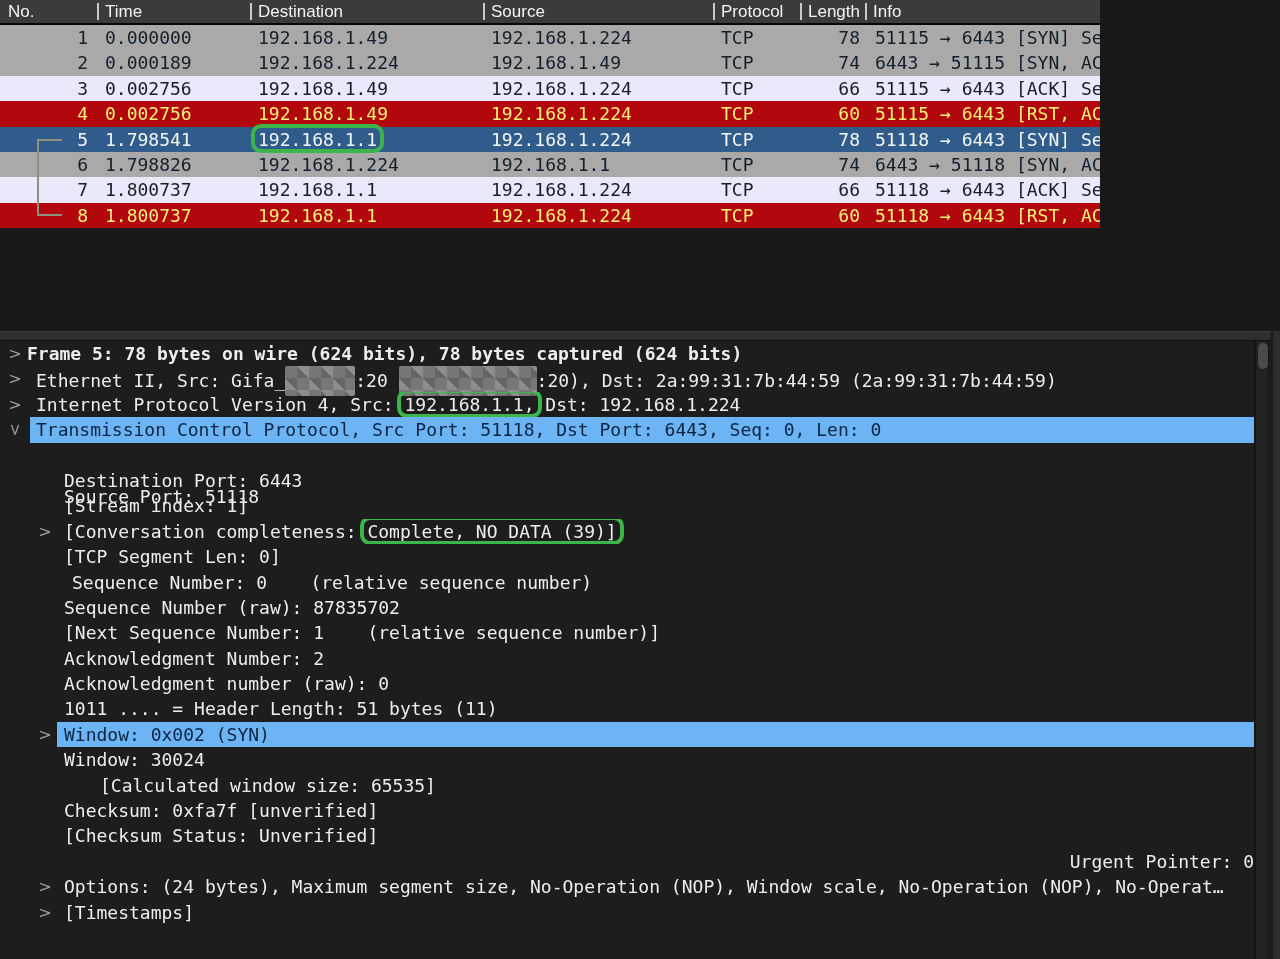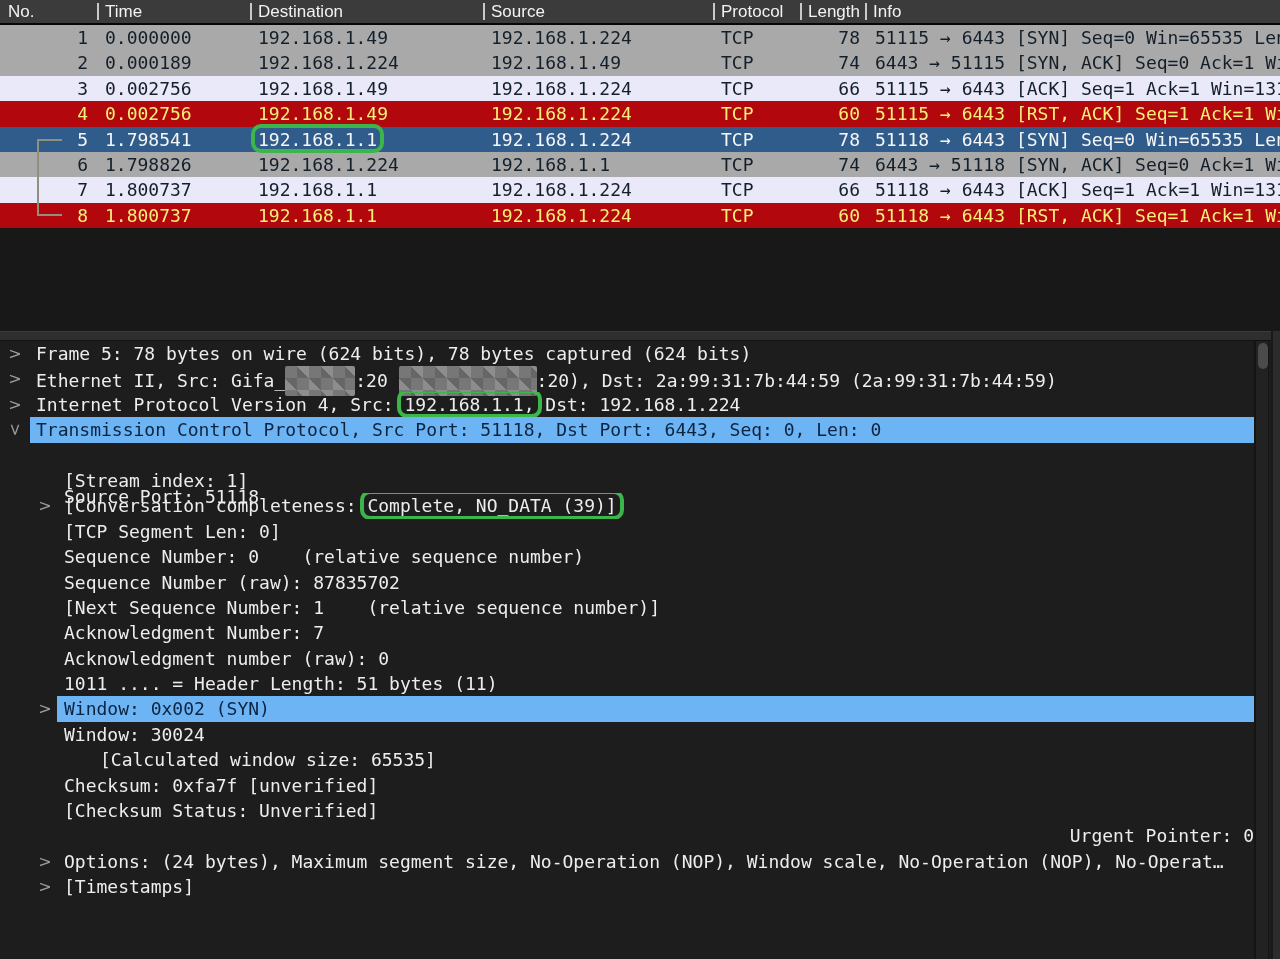--- a/index.html
+++ b/index.html
@@ -6,21 +6,21 @@
     --row_gray_bg:#a9a9a9; --row_light_bg:#eae9f9; --row_rst_bg:#b2070c; --row_rst_text:#f5f078;
     --row_selected_bg:#2f5c8b; --detail_highlight_bg:#6db4f5; --detail_highlight_text:#0c2440;
     --annotation_green:#3cb64b; --header_bg:#3b3b3b; --details_bg:#1d1d1d; --dark_text:#141f29;
   }
   *{box-sizing:border-box; margin:0; padding:0;}
   html,body{width:1280px; height:959px; overflow:hidden; background:#181818;}
   #app{position:relative; width:1280px; height:959px; background:#181818;
        font-family:"DejaVu Sans Mono", monospace;}
 
   
-  .plist{position:absolute; top:0; left:0; width:1280px;}
+  .plist{position:absolute; top:0; left:0; width:1100px;}
   .plist-header{height:25px; display:grid; grid-template-columns:97px 153px 233px 230px 87px 65px auto;
     background:var(--header_bg); border-bottom:2px solid #060606; color:#f2f2f2;
     font-family:"Liberation Sans", sans-serif; font-size:17px;}
   .hcell{position:relative; height:100%; display:flex; align-items:center; padding-left:8px;
     overflow:hidden; white-space:nowrap;}
   .hcell + .hcell::before{content:""; position:absolute; left:0; top:3px; bottom:3px; width:2px; background:#c9c9c9;}
   .prow{display:grid; grid-template-columns:97px 153px 233px 230px 87px 65px auto;
     height:25.4px; line-height:25.4px; font-size:18px; white-space:pre;}
   .r-gray{background:var(--row_gray_bg); color:var(--dark_text);}
   .r-light{background:var(--row_light_bg); color:var(--dark_text);}
@@ -96,32 +96,33 @@
         <div class="prow r-red"><div class="cell c-no">8</div><div class="cell c-time">1.800737</div><div class="cell c-source">192.168.1.1</div><div class="cell c-destination">192.168.1.224</div><div class="cell c-protocol">TCP</div><div class="cell c-length">60</div><div class="cell c-info">51118 → 6443 [RST, ACK] Seq=1 Ack=1 Win=0</div></div>
       </div>
     <div class="bracket"></div>
   </div>
 
   <div class="gap"></div>
   <div class="splitter"></div>
 
   <div class="details">
     <div>
-        <div class="drow"><span class="arrow" style="left: 6px;">&gt;</span><span class="dtext" style="left: 36px;">Frame 5: 78 bytes on wire (624 bits), 78 bytes captured (624 bits)</span></div>
+        <div class="drow"><span class="arrow" style="left: 6px;">&gt;</span><span class="dtext" style="left: 27px; font-weight: bold;">Frame 5: 78 bytes on wire (624 bits), 78 bytes captured (624 bits)</span></div>
         <div class="drow"><span class="arrow" style="left: 6px;">&gt;</span><span class="dtext" style="left: 36px;">Ethernet II, Src: Gifa_<span class="blur-patch" style="width: 70px;"></span>:20 <span class="blur-patch" style="width: 138px;"></span>:20), Dst: 2a:99:31:7b:44:59 (2a:99:31:7b:44:59)</span></div>
         <div class="drow"><span class="arrow" style="left: 6px;">&gt;</span><span class="dtext" style="left: 36px;">Internet Protocol Version 4, Src: <span class="gbox">192.168.1.1,</span> Dst: 192.168.1.224</span></div>
         <div class="drow hl"><span class="arrow expanded" style="left: 6px;">&gt;</span><span class="dtext" style="left: 30px; padding-left: 6px;">Transmission Control Protocol, Src Port: 51118, Dst Port: 6443, Seq: 0, Len: 0</span></div>
         <div class="drow"><span class="dtext" style="left: 64px; margin-top: 41px;">Source Port: 51118</span></div>
+        <div class="drow"><span class="dtext" style="left: 64px;">Destination Port: 6443</span></div>
         <div class="drow"><span class="dtext" style="left: 64px;">[Stream index: 1]</span></div>
         <div class="drow"><span class="arrow" style="left: 36px;">&gt;</span><span class="dtext" style="left: 64px;">[Conversation completeness: <span class="gbox">Complete, NO_DATA (39)]</span></span></div>
         <div class="drow"><span class="dtext" style="left: 64px;">[TCP Segment Len: 0]</span></div>
-        <div class="drow"><span class="dtext" style="left: 64px;">Sequence Number: 0    (relative sequence number)</span></div>
+        <div class="drow"><span class="dtext" style="left: 72px;">Sequence Number: 0    (relative sequence number)</span></div>
         <div class="drow"><span class="dtext" style="left: 64px;">Sequence Number (raw): 87835702</span></div>
         <div class="drow"><span class="dtext" style="left: 64px;">[Next Sequence Number: 1    (relative sequence number)]</span></div>
-        <div class="drow"><span class="dtext" style="left: 64px;">Acknowledgment Number: 7</span></div>
+        <div class="drow"><span class="dtext" style="left: 64px;">Acknowledgment Number: 2</span></div>
         <div class="drow"><span class="dtext" style="left: 64px;">Acknowledgment number (raw): 0</span></div>
         <div class="drow"><span class="dtext" style="left: 64px;">1011 .... = Header Length: 51 bytes (11)</span></div>
         <div class="drow hl"><span class="arrow" style="left: 36px;">&gt;</span><span class="dtext" style="left: 57px; padding-left: 7px;">Window: 0x002 (SYN)</span></div>
         <div class="drow"><span class="dtext" style="left: 64px;">Window: 30024</span></div>
         <div class="drow"><span class="dtext" style="left: 64px; margin-left: 36px;">[Calculated window size: 65535]</span></div>
         <div class="drow"><span class="dtext" style="left: 64px;">Checksum: 0xfa7f [unverified]</span></div>
         <div class="drow"><span class="dtext" style="left: 64px;">[Checksum Status: Unverified]</span></div>
         <div class="drow"><span class="dtext" style="left: 64px; text-align: right;">Urgent Pointer: 0</span></div>
         <div class="drow"><span class="arrow" style="left: 36px;">&gt;</span><span class="dtext" style="left: 64px;">Options: (24 bytes), Maximum segment size, No-Operation (NOP), Window scale, No-Operation (NOP), No-Operat…</span></div>
         <div class="drow"><span class="arrow" style="left: 36px;">&gt;</span><span class="dtext" style="left: 64px;">[Timestamps]</span></div>

